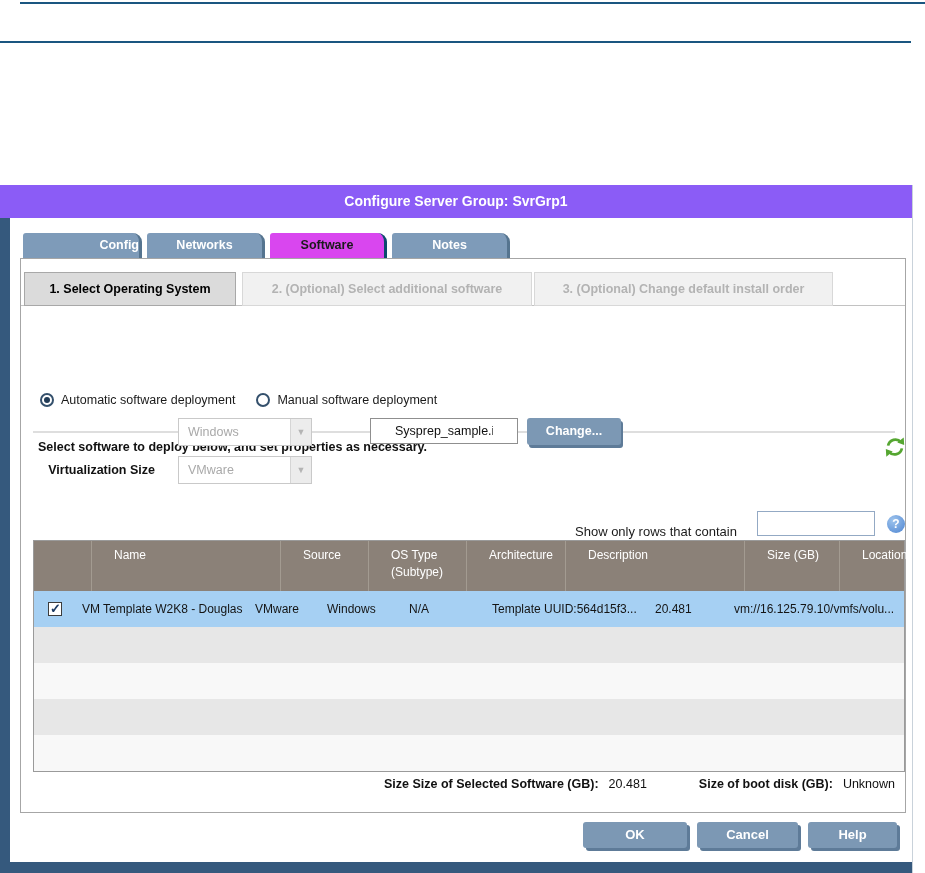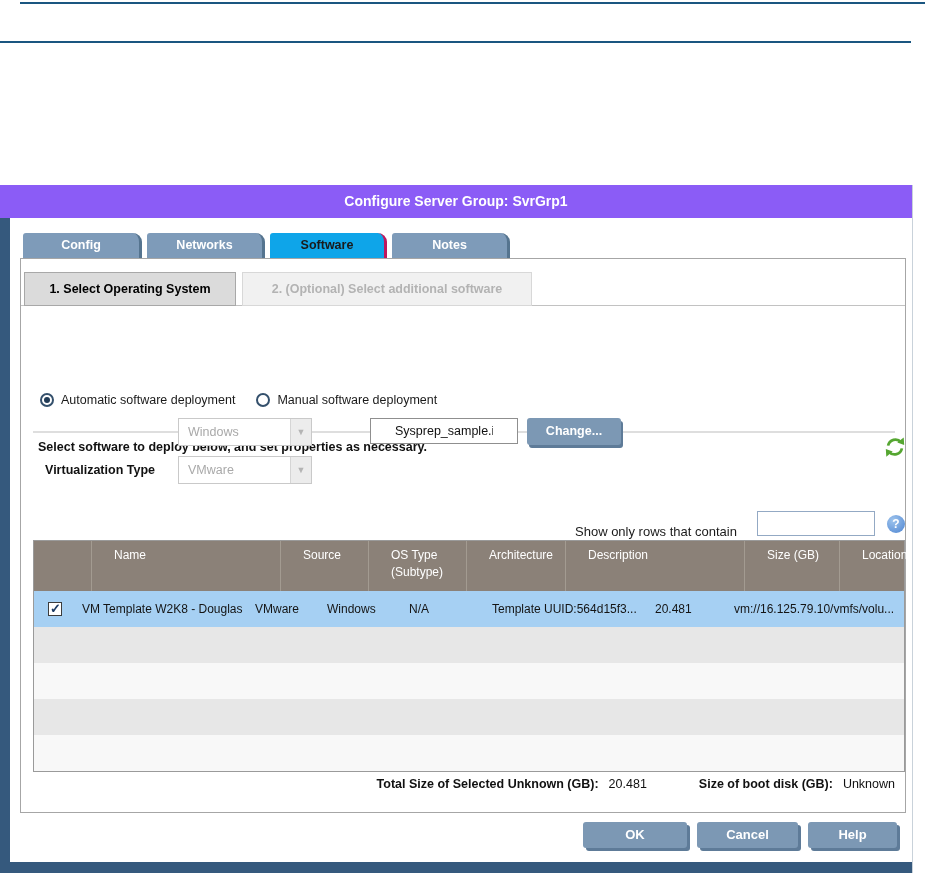--- a/index.html
+++ b/index.html
@@ -16,22 +16,22 @@
   .dialog { position:absolute; left:0; top:185px; width:913px; height:688px; background:#fff; border-right:1px solid #c9d2da; }
   .title-bar { position:absolute; left:0; top:0; width:100%; height:33px; background:#8b5cf6; color:#fff;
                font-weight:bold; font-size:14px; line-height:33px; text-align:center; }
   .edge-left  { position:absolute; left:0; top:33px; width:10px; height:644px; background:#35597d; }
   .edge-bottom{ position:absolute; left:0; bottom:0; width:100%; height:11px; background:#35597d; }
 
   
   .tab { position:absolute; top:48px; height:25px; line-height:25px; text-align:center;
          font-weight:bold; font-size:12.5px; color:#fff; background:#7e9bb9;
          border-radius:3px 9px 0 0; border-right:3px solid #55748f; cursor:pointer; }
-  .tab.active { background:#0ea5e9; color:#1a1a1a; border-right:3px solid #be185d; }
-  .tab-config   { left:23px;  width:119px; }
+  .tab.active { background:#d946ef; color:#1a1a1a; border-right:3px solid #0c4a6e; }
+  .tab-config   { left:23px;  width:119px;text-align:right; }
   .tab-networks { left:147px; width:118px; }
   .tab-software { left:270px; width:117px; }
   .tab-notes    { left:392px; width:118px; }
 
   
   .panel { position:absolute; left:20px; top:73px; width:886px; height:555px;
            border:1px solid #a6a6a6; background:#fff; }
 
   
   .subtab-rule { position:absolute; left:0; top:46px; width:100%; height:1px; background:#c2c2c2; }
@@ -139,20 +139,21 @@
     <div class="tab tab-config">Config</div>
     <div class="tab tab-networks">Networks</div>
     <div class="tab tab-software active">Software</div>
     <div class="tab tab-notes">Notes</div>
 
     <div class="panel">
 
       <div class="subtab-rule"></div>
       <div class="subtab active">1. Select Operating System</div>
       <div class="subtab disabled subtab-2">2. (Optional) Select additional software</div>
+      <div class="subtab disabled subtab-3">3. (Optional) Change default install order</div>
 
       <div class="radio-row">
         <span class="radio selected">
             <span class="dot"></span>
           </span>
         <span class="radio-label">Automatic software deployment</span>
         <span class="radio"></span>
         <span class="radio-label">Manual software deployment</span>
       </div>
 
@@ -169,21 +170,21 @@
         </svg>
       </div>
 
       <div class="dropdown dd-os">
         <span class="dd-value">Windows</span>
         <span class="dd-arrow">▼</span>
       </div>
       <input class="sysprep-input" type="text" value="Sysprep_sample.inf" style="">
       <div class="btn-change">Change...</div>
 
-      <div class="form-label lbl-virt">Virtualization Type</div>
+      <div class="form-label lbl-virt">Virtualization Size</div>
       <div class="dropdown dd-virt">
         <span class="dd-value">VMware</span>
         <span class="dd-arrow">▼</span>
       </div>
 
       <div class="filter-label">Show only rows that contain</div>
       <input class="filter-input" type="text" value="" style="">
       <div class="help-icon">?</div>
 
       <div class="sw-table">
@@ -211,21 +212,21 @@
           <div class="td c-size">20.481</div>
           <div class="td c-loc">vm://16.125.79.10/vmfs/volu...</div>
         </div>
         <div class="trow row-a"></div>
         <div class="trow row-b"></div>
         <div class="trow row-a"></div>
         <div class="trow row-b"></div>
       </div>
 
       <div class="totals">
-        <span class="b">Total Size of Selected Unknown (GB):</span>
+        <span class="b">Size Size of Selected Software (GB):</span>
         <span class="v">20.481</span>
         <span class="gap"></span>
         <span class="b">Size of boot disk (GB):</span>
         <span class="v">Unknown</span>
       </div>
 
     </div>
 
     <div class="btn btn-ok">OK</div>
     <div class="btn btn-cancel">Cancel</div>

